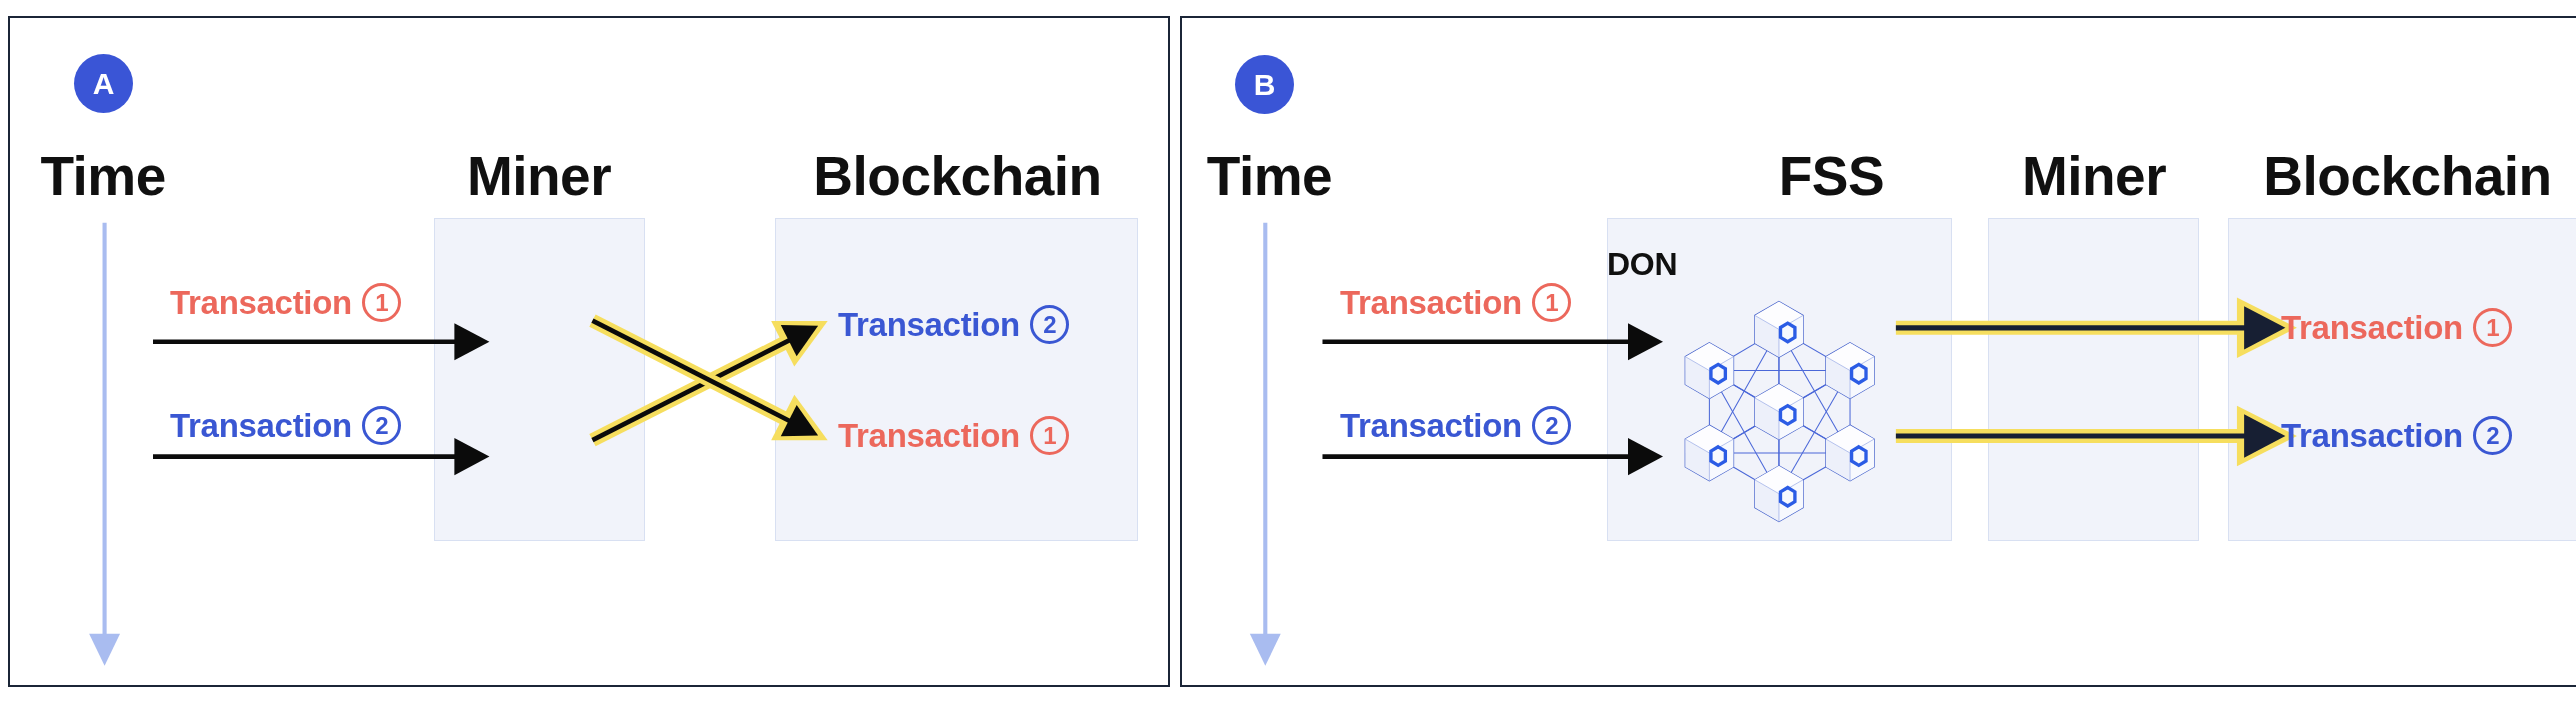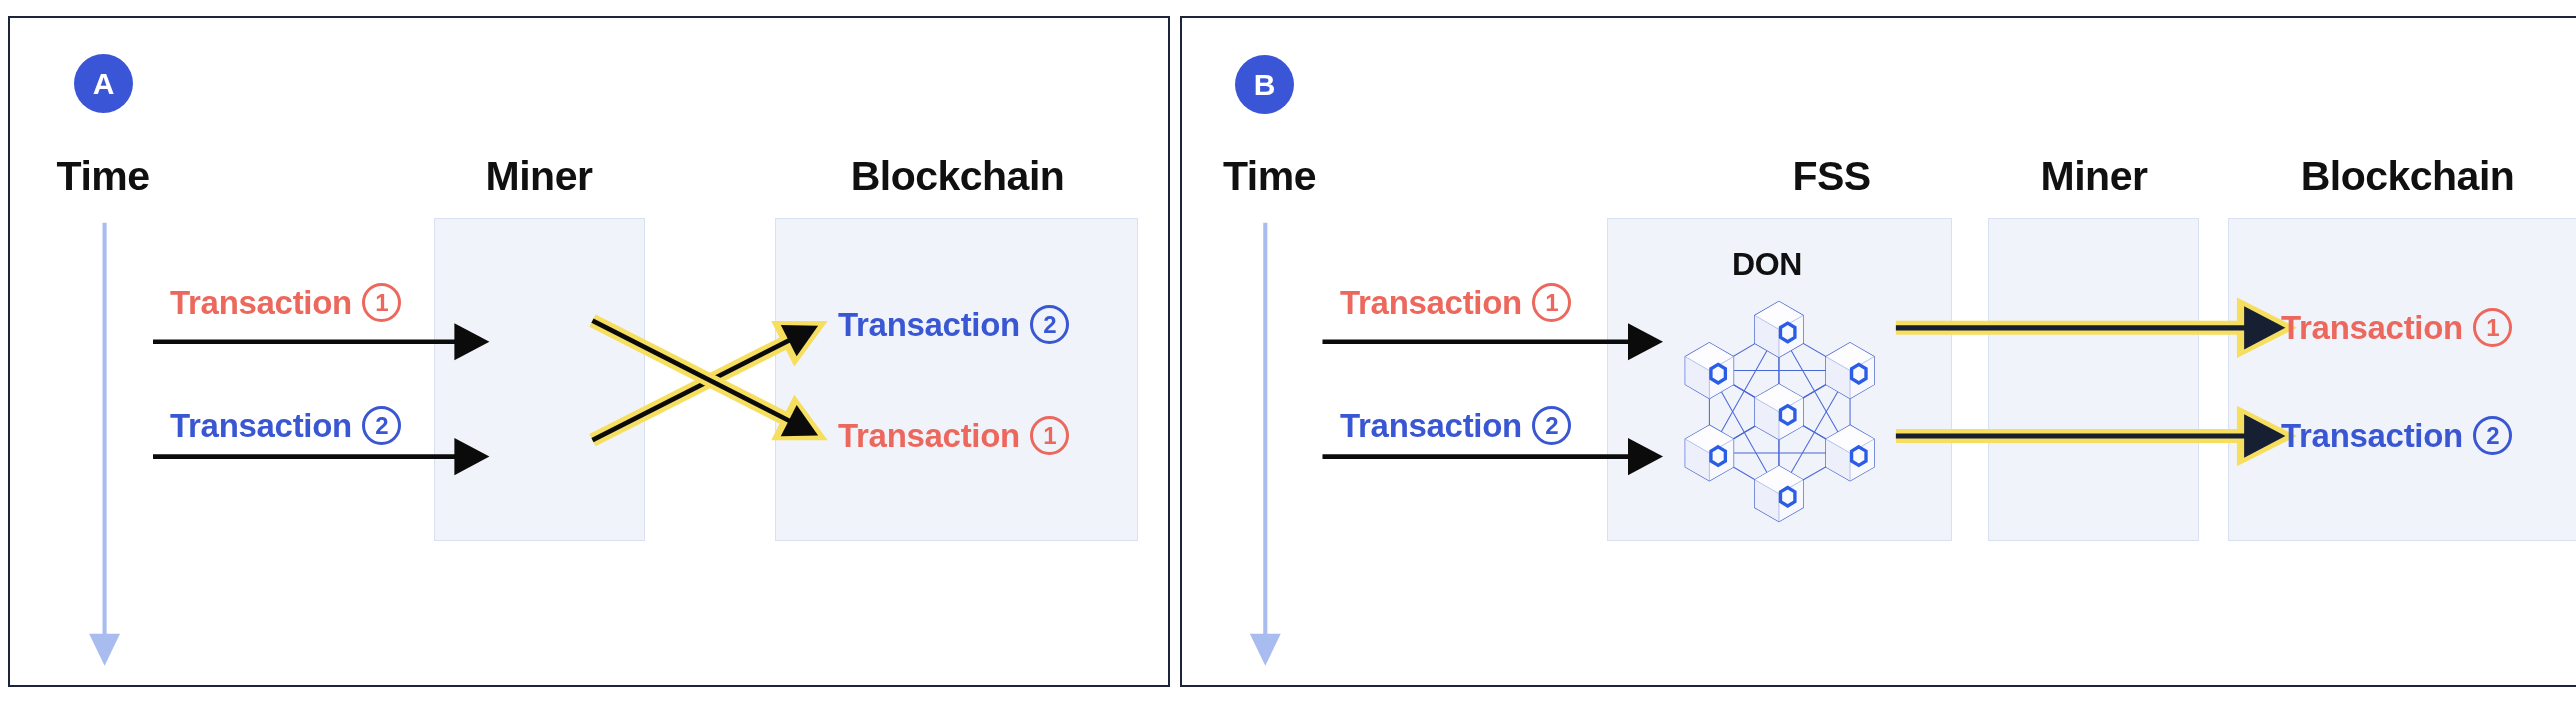--- a/index.html
+++ b/index.html
@@ -32,34 +32,34 @@
   svg.layer{position:absolute;left:0;top:0;pointer-events:none;}
   .badge{
     position:absolute;width:59px;height:59px;border-radius:50%;
     background:var(--c-badge_blue,#3A55D6);color:#ffffff;
     font-size:30px;font-weight:700;text-align:center;line-height:59px;
   }
   #badge-a{left:74px;top:54px;}
   #badge-b{left:1235px;top:55px;}
   .heading{
     position:absolute;top:152px;height:49px;line-height:49px;
-    font-size:41px;font-weight:700;color:var(--c-heading_text,#101010);
+    font-size:55px;font-weight:700;color:var(--c-heading_text,#101010);
     text-align:center;letter-spacing:-0.5px;white-space:nowrap;
   }
   #hd-a-time{left:20.6px;width:165px;}
   #hd-a-miner{left:436px;width:206px;}
   #hd-a-blockchain{left:777px;width:361px;}
   #hd-b-time{left:1187px;width:165px;}
   #hd-b-fss{left:1659px;width:345px;}
   #hd-b-miner{left:1991px;width:206px;}
   #hd-b-blockchain{left:2227px;width:361px;}
   #don-label{
     position:absolute;left:1607px;top:247px;width:320px;height:34px;
     line-height:34px;font-size:32px;font-weight:700;color:#101010;
-    text-align:center;letter-spacing:-0.3px;
+    text-align:left;letter-spacing:-0.3px;
   }
   .tx{
     position:absolute;height:49px;display:flex;align-items:center;gap:10.3px;
     font-size:33px;font-weight:600;letter-spacing:-0.3px;white-space:nowrap;
   }
   .tx .num{
     display:inline-block;width:33px;height:33px;
     border:3.6px solid currentColor;border-radius:50%;
     font-size:24px;line-height:33px;text-align:center;font-weight:600;
   }

